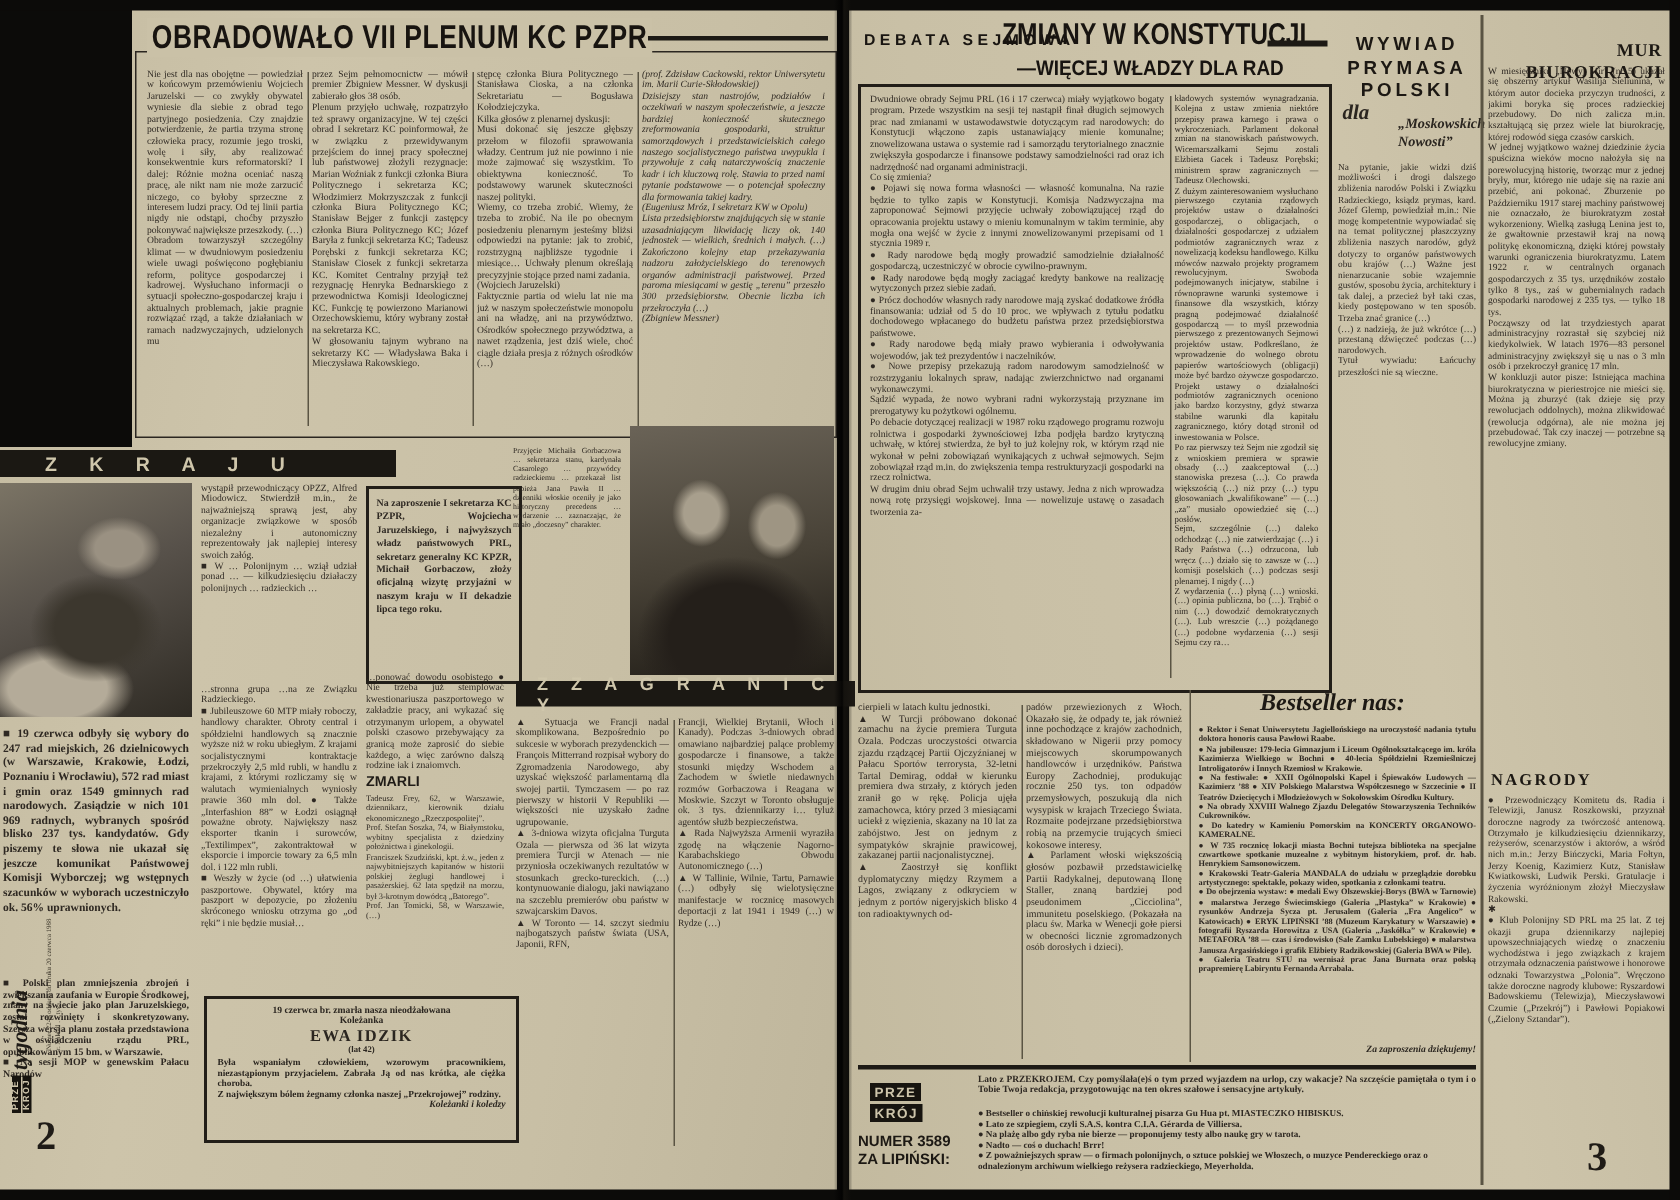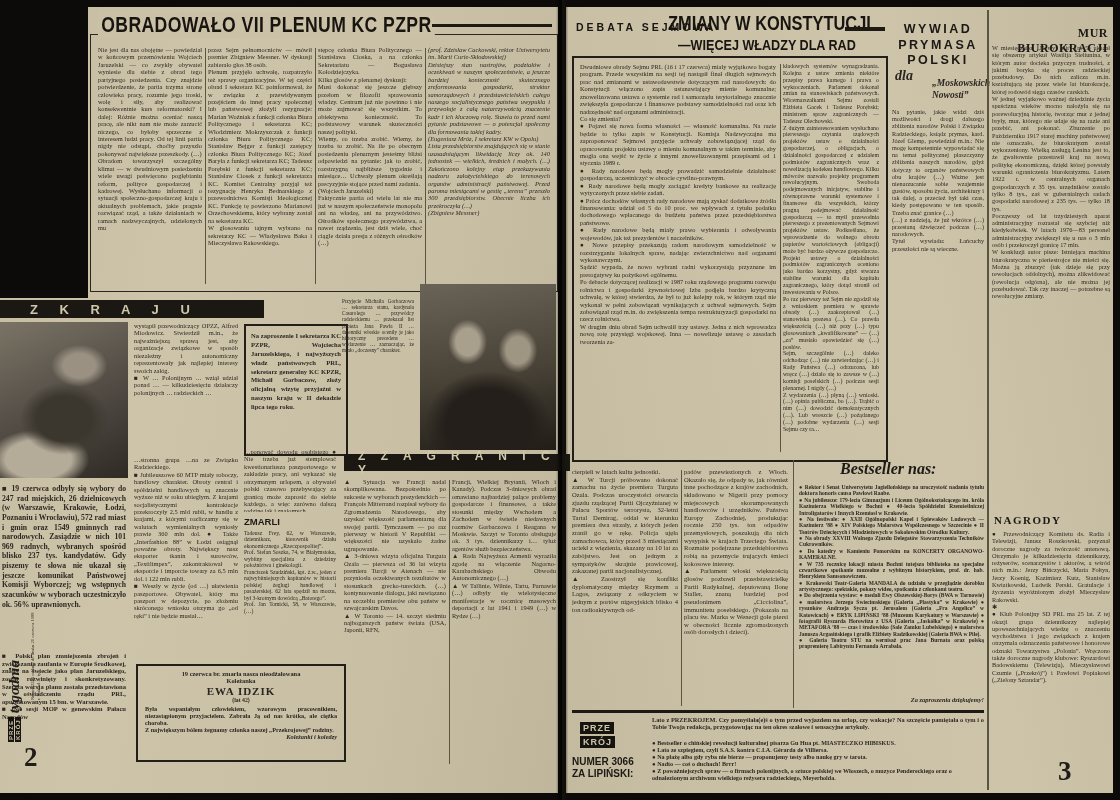--- a/index.html
+++ b/index.html
@@ -194,21 +194,21 @@
 ● Krakowski Teatr-Galeria MANDALA do udziału w przeglądzie dorobku artystycznego: spektakle, pokazy wideo, spotkania z członkami teatru.
 ● Do obejrzenia wystaw: ● medali Ewy Olszewskiej-Borys (BWA w Tarnowie) ● malarstwa Jerzego Świecimskiego (Galeria „Plastyka” w Krakowie) ● rysunków Andrzeja Sycza pt. Jerusalem (Galeria „Fra Angelico” w Katowicach) ● ERYK LIPIŃSKI ’88 (Muzeum Karykatury w Warszawie) ● fotografii Ryszarda Horowitza z USA (Galeria „Jaskółka” w Krakowie) ● METAFORA ’88 — czas i środowisko (Sale Zamku Lubelskiego) ● malarstwa Janusza Argasińskiego i grafik Elżbiety Radzikowskiej (Galeria BWA w Pile).
 ● Galeria Teatru STU na wernisaż prac Jana Burnata oraz polską prapremierę Labiryntu Fernanda Arrabala.</div>
   <div style="position:absolute;left:799px;top:696px;width:185px;text-align:right;font-style:italic;font-weight:bold;font-size:6.4px;">Za zaproszenia dziękujemy!</div>
 
   <div class="rule-h" style="left:572px;top:710px;width:412px;height:3px;"></div>
   <div style="position:absolute;left:580px;top:722px;display:flex;flex-direction:column;gap:2px;width:62px;align-items:flex-start;">
     <span class="mini-logo-line">PRZE</span>
     <span class="mini-logo-line">KRÓJ</span>
   </div>
-  <div style="position:absolute;left:572px;top:756px;width:76px;font-family:'Liberation Sans',sans-serif;font-weight:800;font-size:10px;color:#1c1813;">NUMER 3066</div>
+  <div style="position:absolute;left:572px;top:756px;width:76px;font-family:'Liberation Sans',sans-serif;font-weight:800;font-size:10px;color:#1c1813;">NUMER 3589</div>
   <div style="position:absolute;left:572px;top:768px;width:76px;font-family:'Liberation Sans',sans-serif;font-weight:800;font-size:10px;color:#1c1813;">ZA LIPIŃSKI:</div>
   <div class="txt txt-bold" style="left:652px;top:716px;width:332px;height:22px;overflow:hidden;font-size:6.3px;">Lato z PRZEKROJEM. Czy pomyślała(e)ś o tym przed wyjazdem na urlop, czy wakacje? Na szczęście pamiętała o tym i o Tobie Twoja redakcja, przygotowując na ten okres szałowe i sensacyjne artykuły.</div>
   <div class="txt txt-bold" style="left:652px;top:740px;width:332px;height:50px;overflow:hidden;font-size:6.1px;text-align:left;">● Bestseller o chińskiej rewolucji kulturalnej pisarza Gu Hua pt. MIASTECZKO HIBISKUS.
 ● Lato ze szpiegiem, czyli S.A.S. kontra C.I.A. Gérarda de Villiersa.
 ● Na plażę albo gdy ryba nie bierze — proponujemy testy albo naukę gry w tarota.
 ● Nadto — coś o duchach! Brrr!
 ● Z poważniejszych spraw — o firmach polonijnych, o sztuce polskiej we Włoszech, o muzyce Pendereckiego oraz o odnalezionym archiwum wielkiego reżysera radzieckiego, Meyerholda.</div>
 
   <div class="rule-v" style="left:987px;top:10px;height:780px;width:1.5px;"></div>
   <div style="position:absolute;left:994px;top:26px;width:114px;text-align:right;font-weight:800;font-size:12px;letter-spacing:.5px;color:#1c1813;">MUR BIUROKRACJI</div>

